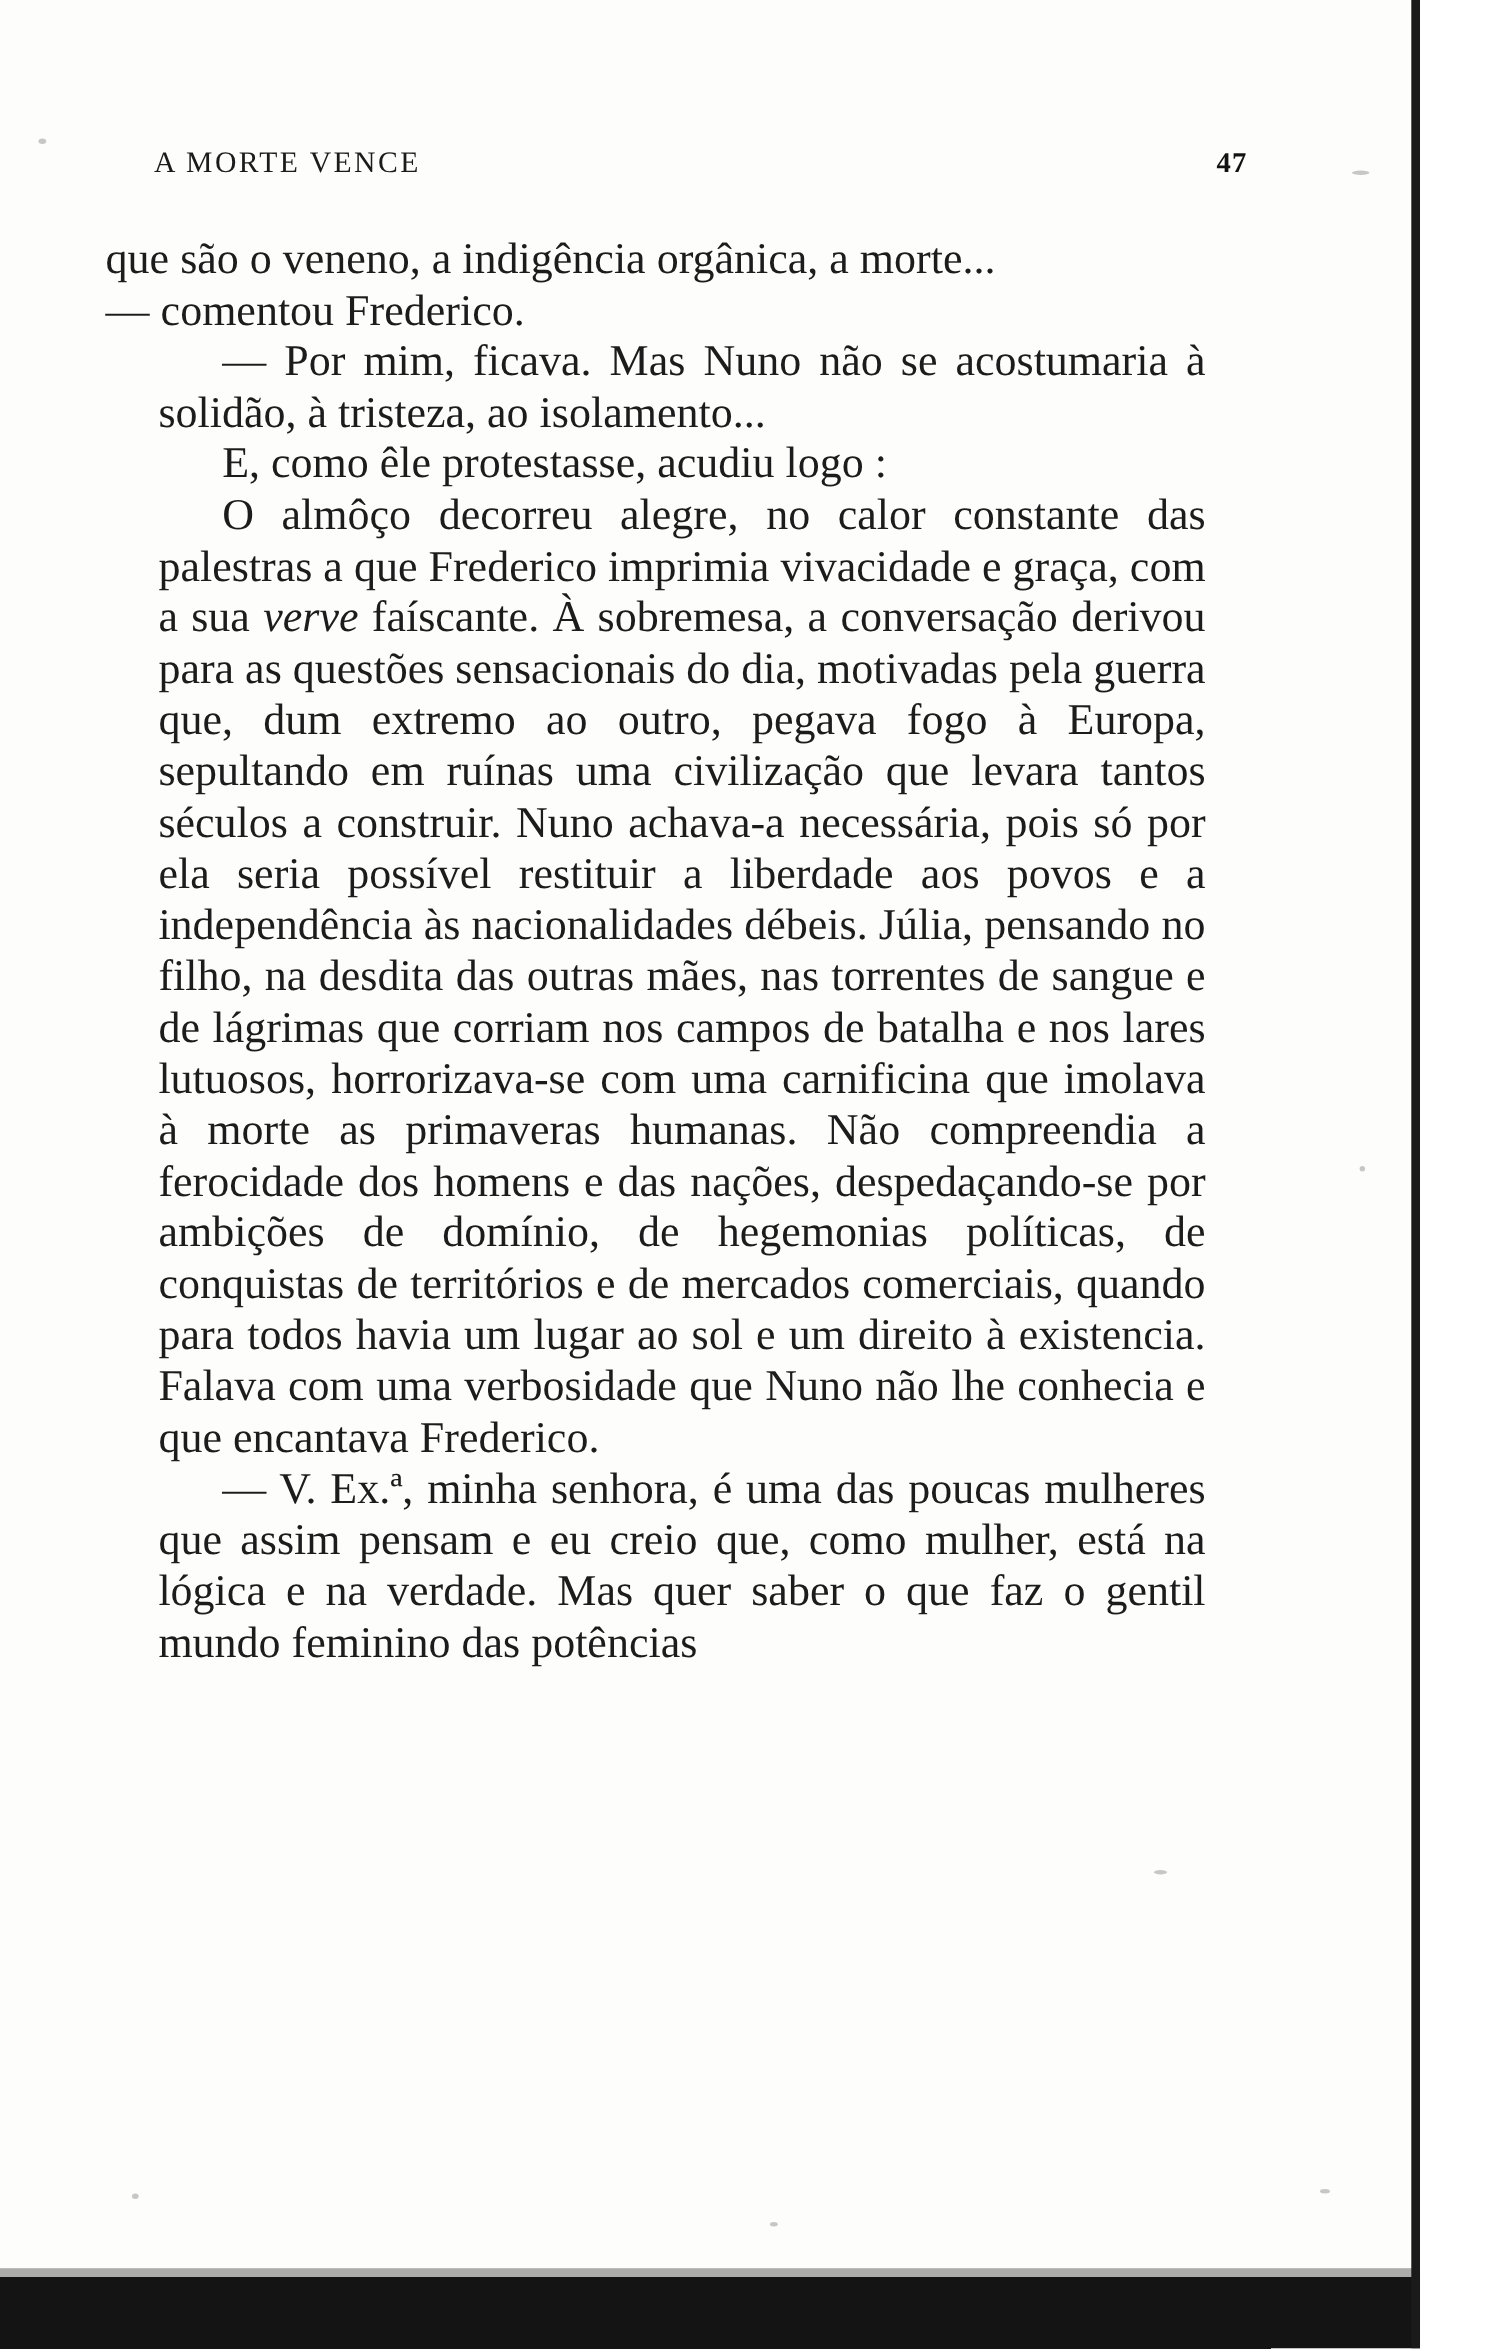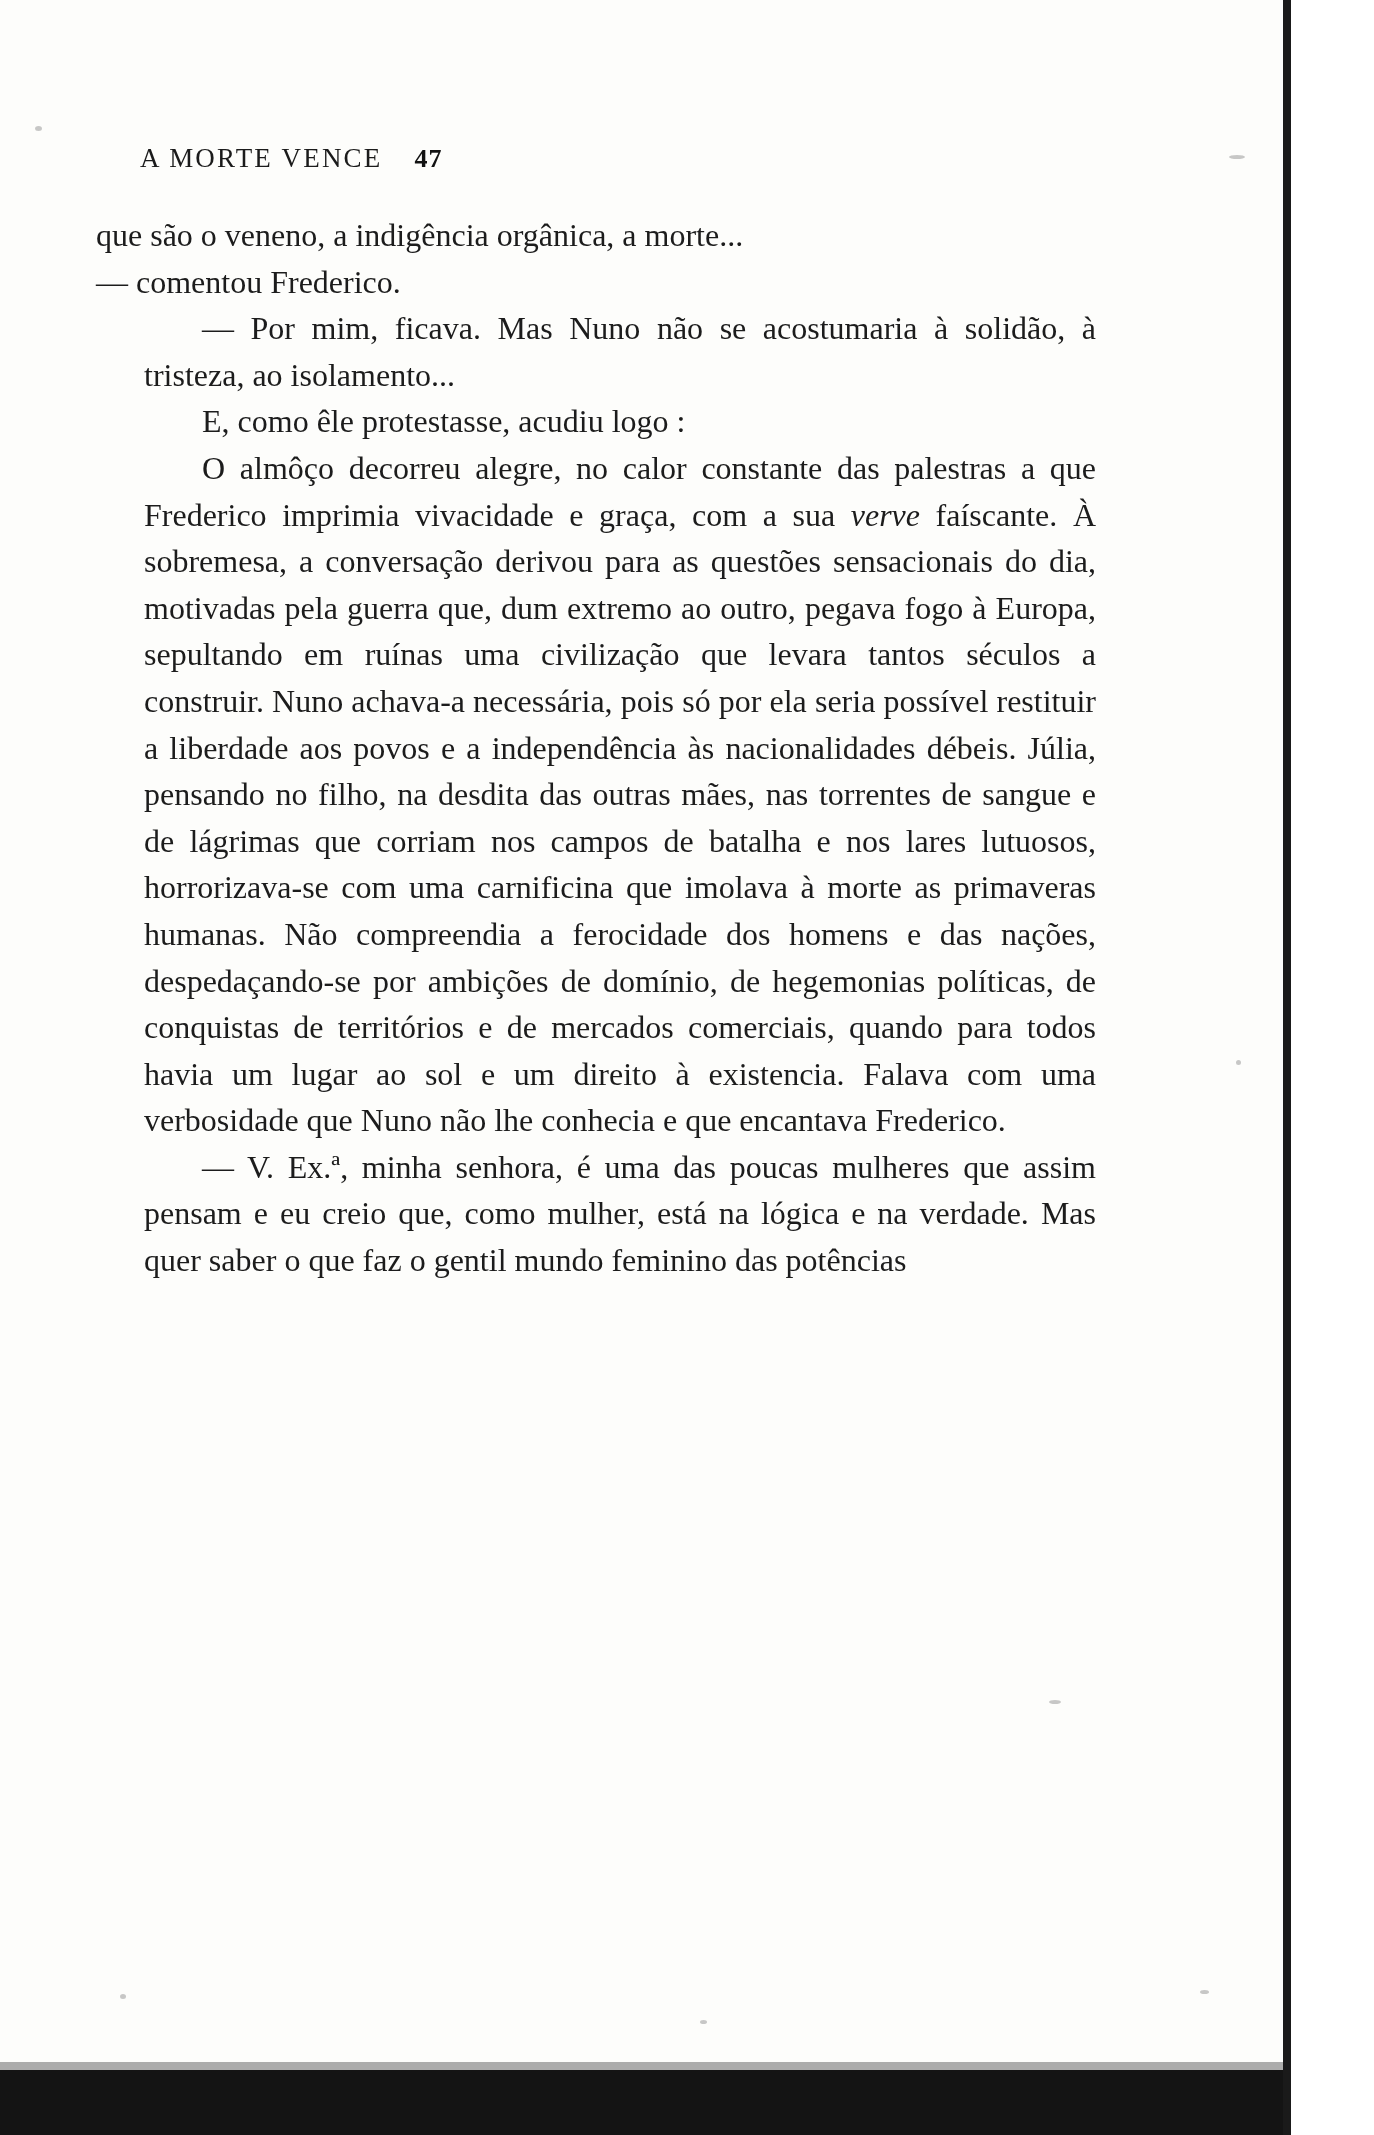--- a/index.html
+++ b/index.html
@@ -64,46 +64,46 @@
     left: 0;
     top: 0;
     width: 1283px;
     height: 2062px;
   }
 
   
   .header-row {
     position: absolute;
     left: 140px;
-    top: 143px;
+    top: 132px;
     width: 1000px;
     display: flex;
     align-items: baseline;
-    gap: 32px;
+    justify-content: space-between;
   }
   .running-head {
     font-size: 27px;
     letter-spacing: 2.2px;
     color: #1b1b1b;
     font-family: "Liberation Serif", serif;
   }
   .folio {
     font-size: 26px;
     font-weight: bold;
     color: #121212;
     letter-spacing: 1px;
     padding-right: 6px;
   }
 
   .body-text {
     position: absolute;
     left: 96px;
     top: 212px;
     width: 1000px;
-    font-size: 32px;
+    font-size: 40px;
     line-height: 46.6px;
     color: #1c1c1c;
     text-align: justify;
     text-justify: inter-word;
     font-family: "Liberation Serif", serif;
   }
 
   .body-text p {
     margin: 0;
     text-indent: 0;

